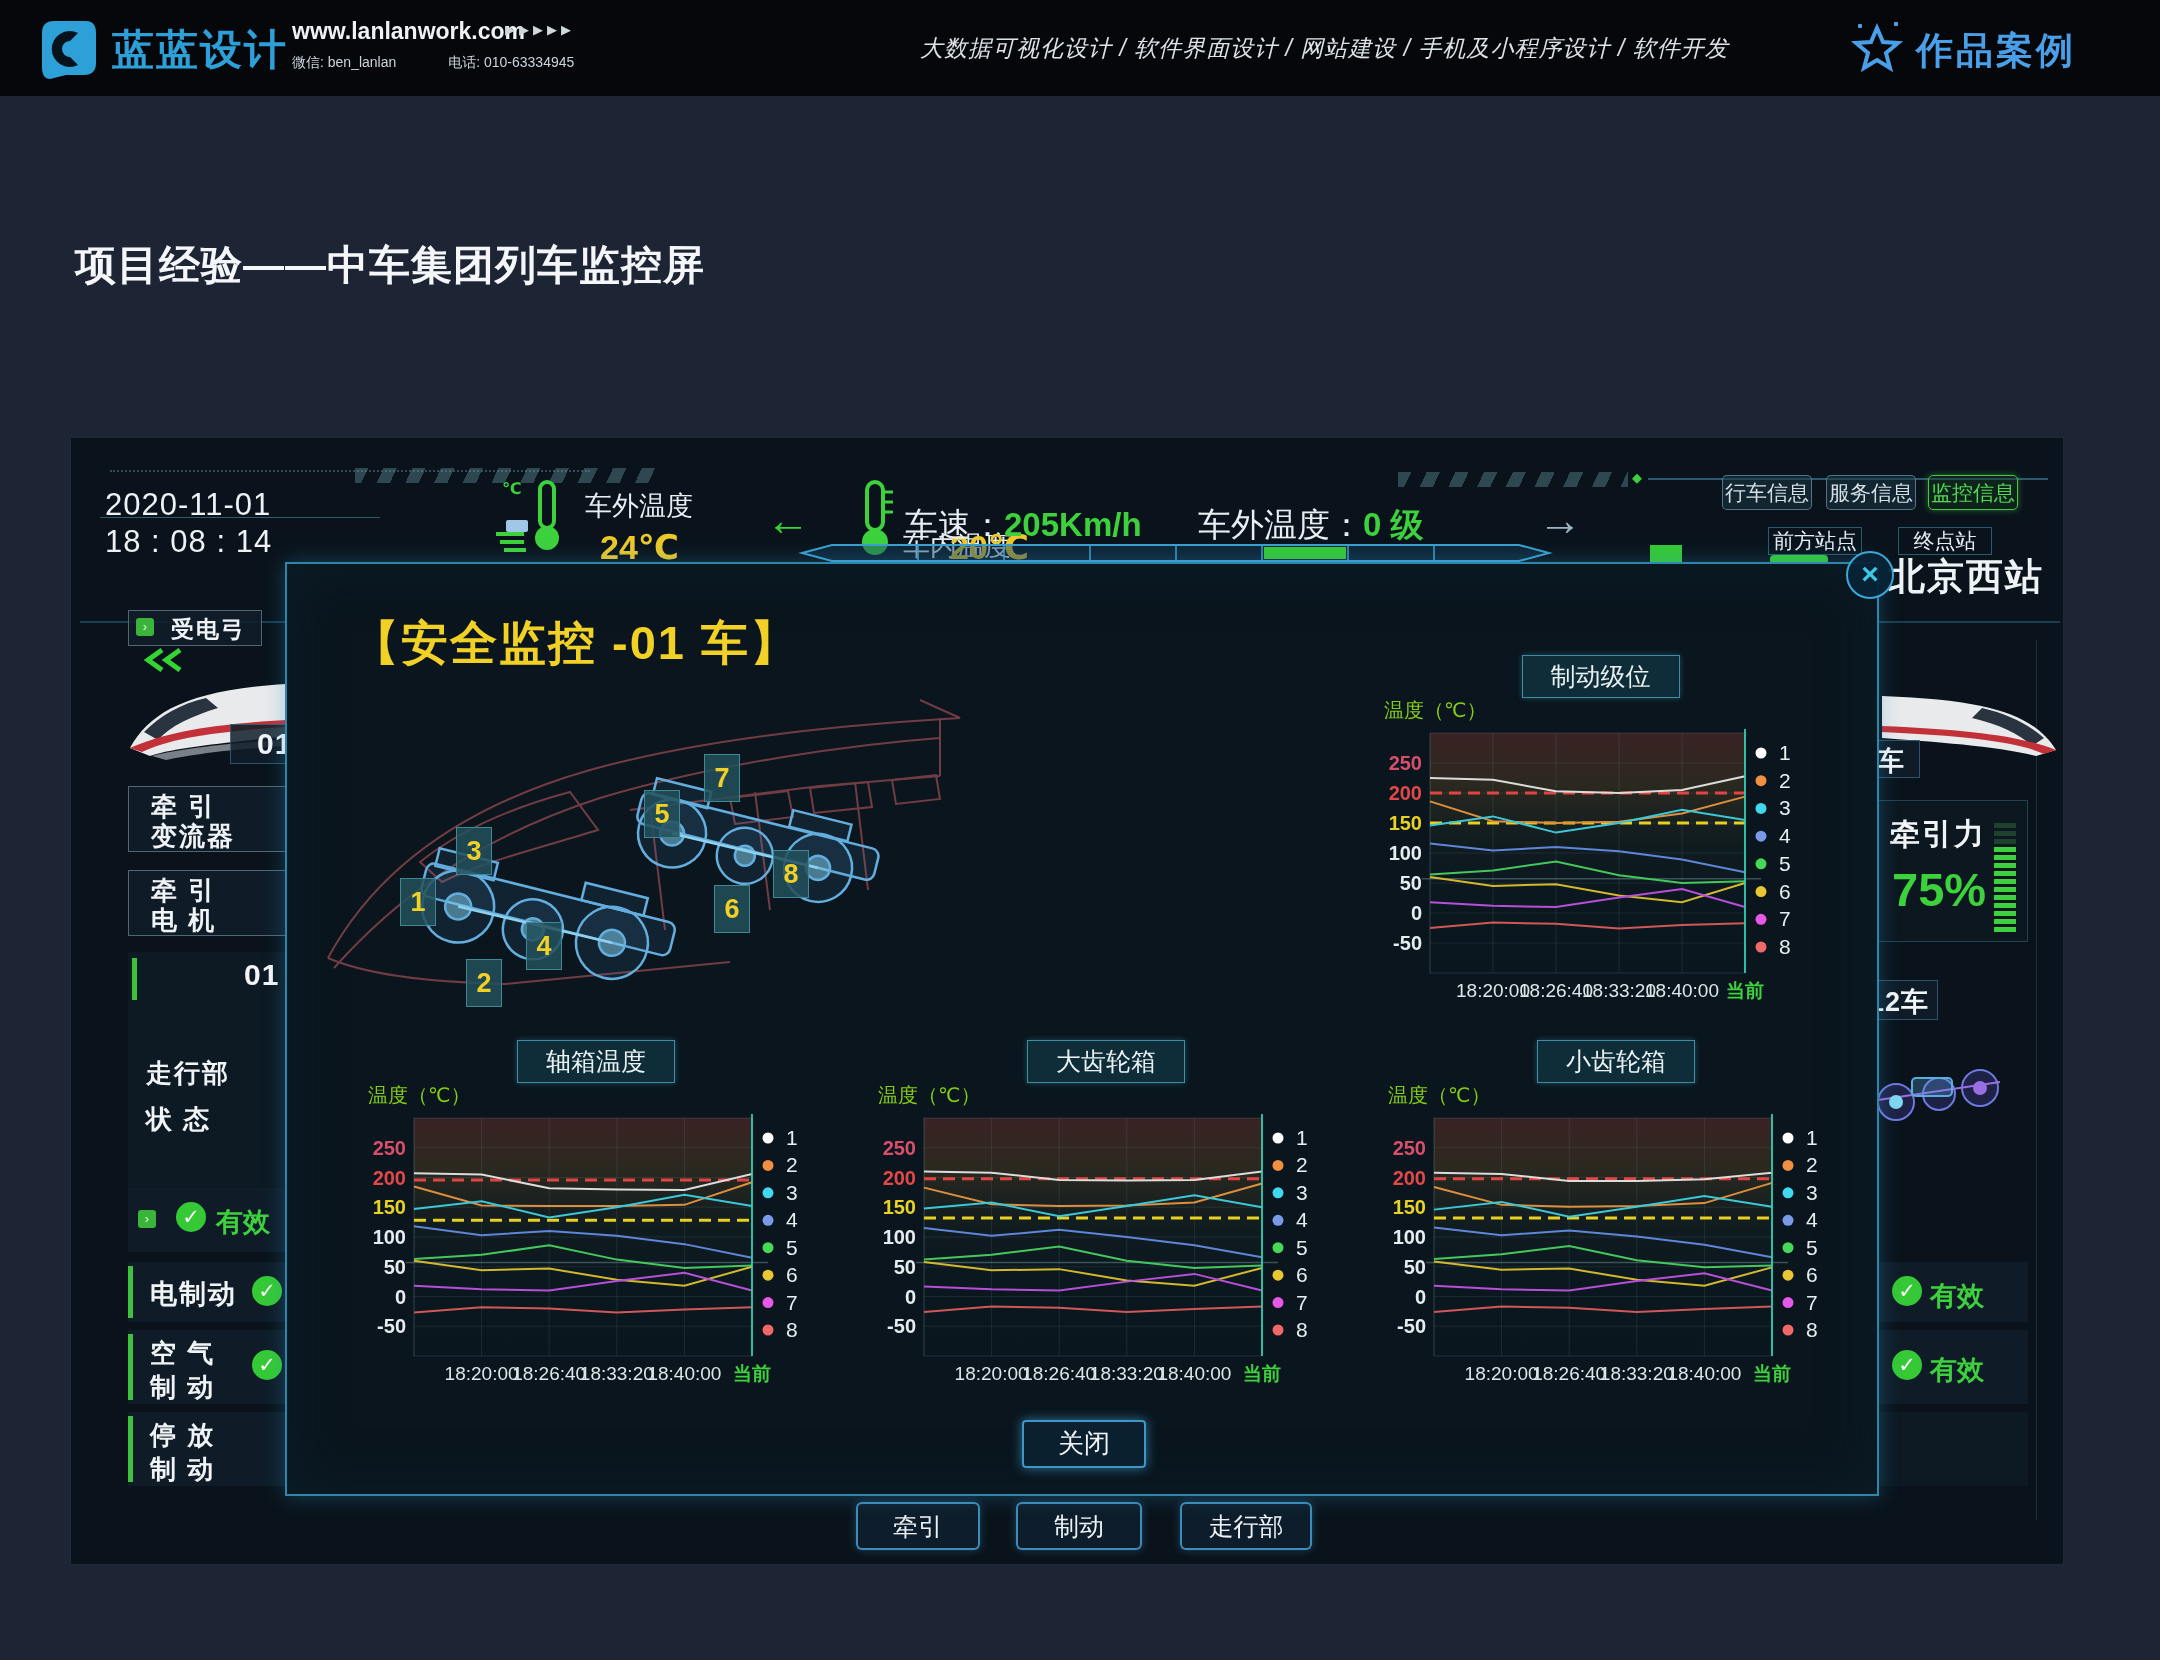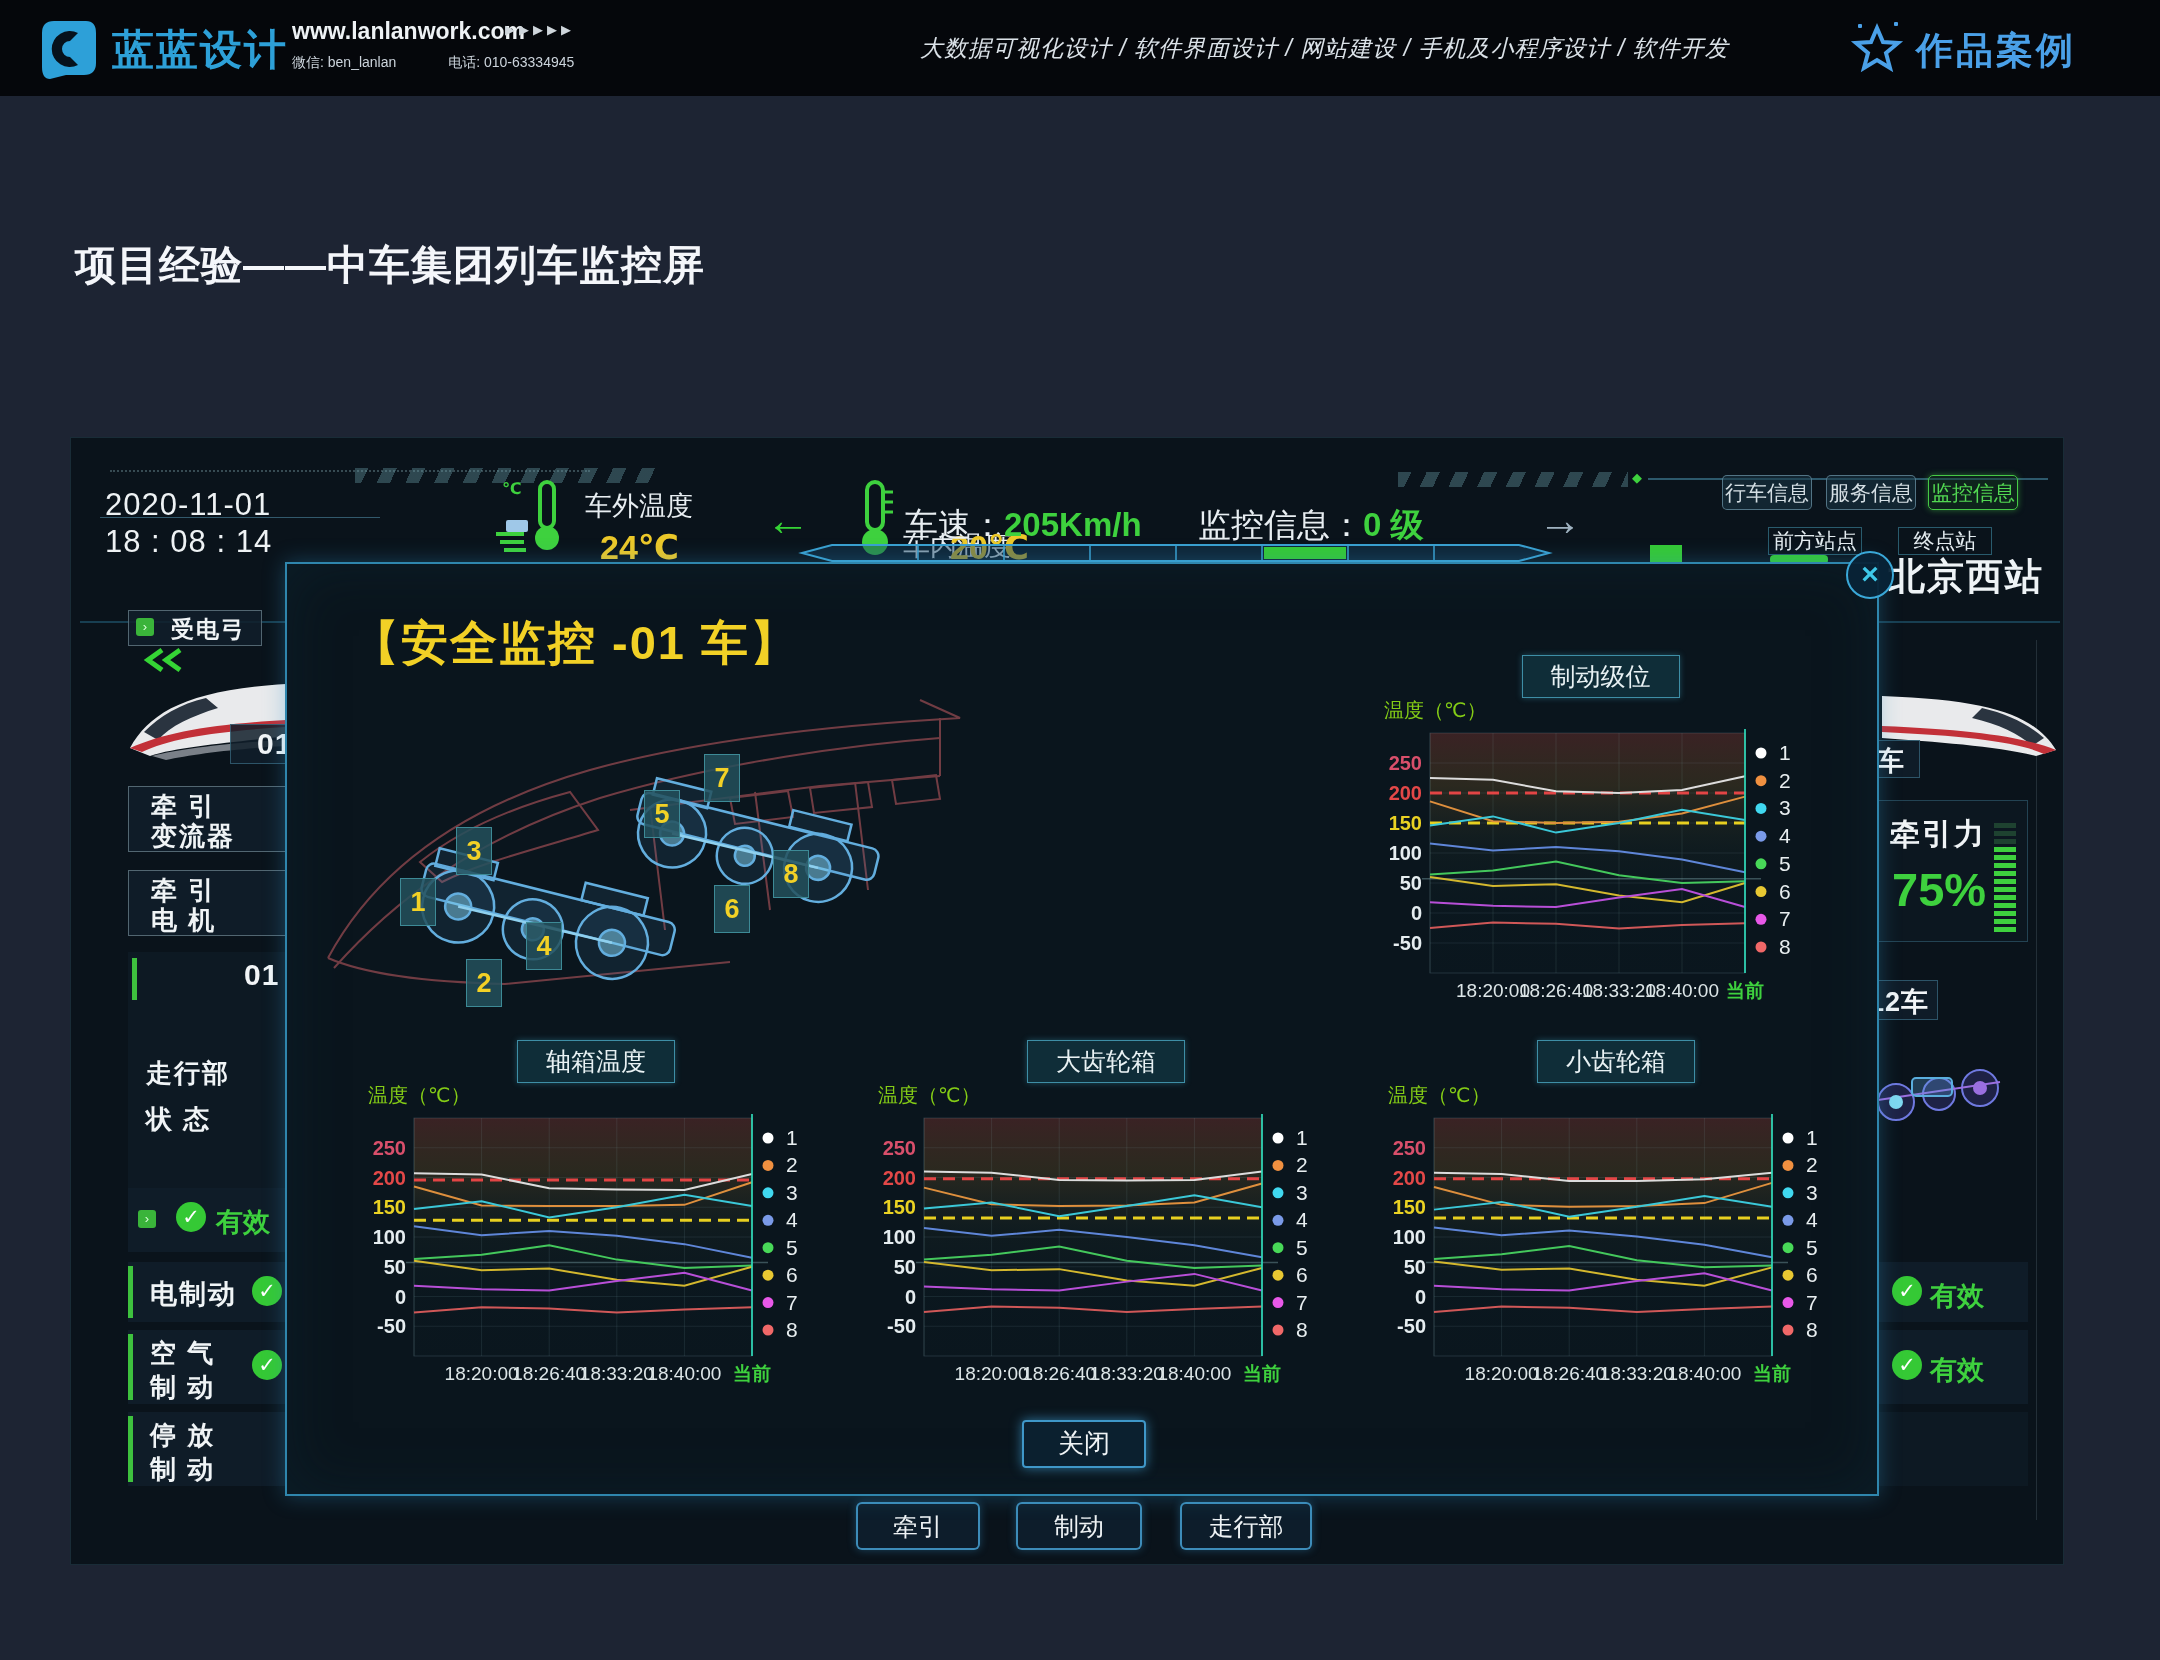--- a/index.html
+++ b/index.html
@@ -134,21 +134,21 @@
       <circle cx="22" cy="64" r="13" fill="#3ed13e"></circle>
       <path d="M32 14 h8 M32 24 h8 M32 34 h8" stroke="#3ed13e" stroke-width="3"></path>
     </svg>
     <div class="temp-label" style="left:903px;top:488px;margin-top:40px;">车内温度</div>
     <div class="temp-value" style="left:950px;top:527px;">20℃</div>
 
     <div class="nav-arrow" style="left:766px;top:498px;color:#35d435;">←</div>
     <div class="speed-row" style="left:905px;">
       <span class="spd-label">车速：</span><span class="spd-value">205Km/h</span>
       <span style="display:inline-block;width:38px;"></span>
-      <span class="spd-label">监控信息：</span><span class="spd-value">0 级</span>
+      <span class="spd-label">车外温度：</span><span class="spd-value">0 级</span>
     </div>
     <div class="nav-arrow" style="left:1538px;top:498px;color:#9fb2c0;">→</div>
 
     <svg class="abs" style="left:788px;top:543px;z-index:2;" width="775" height="20" viewBox="0 0 775 20">
       <path d="M14 10 L44 2 H731 L761 10 L731 18 H44 Z" fill="rgba(20,60,90,.45)" stroke="#3aa0d0" stroke-width="2"></path>
       <path d="M130 2 v16 M216 2 v16 M302 2 v16 M388 2 v16 M474 2 v16 M560 2 v16 M646 2 v16" stroke="#3aa0d0" stroke-width="1.5"></path>
       <rect x="476" y="4" width="82" height="12" fill="#35c935"></rect>
     </svg>
 
     <div class="tab" style="left:1722px;">行车信息</div>

